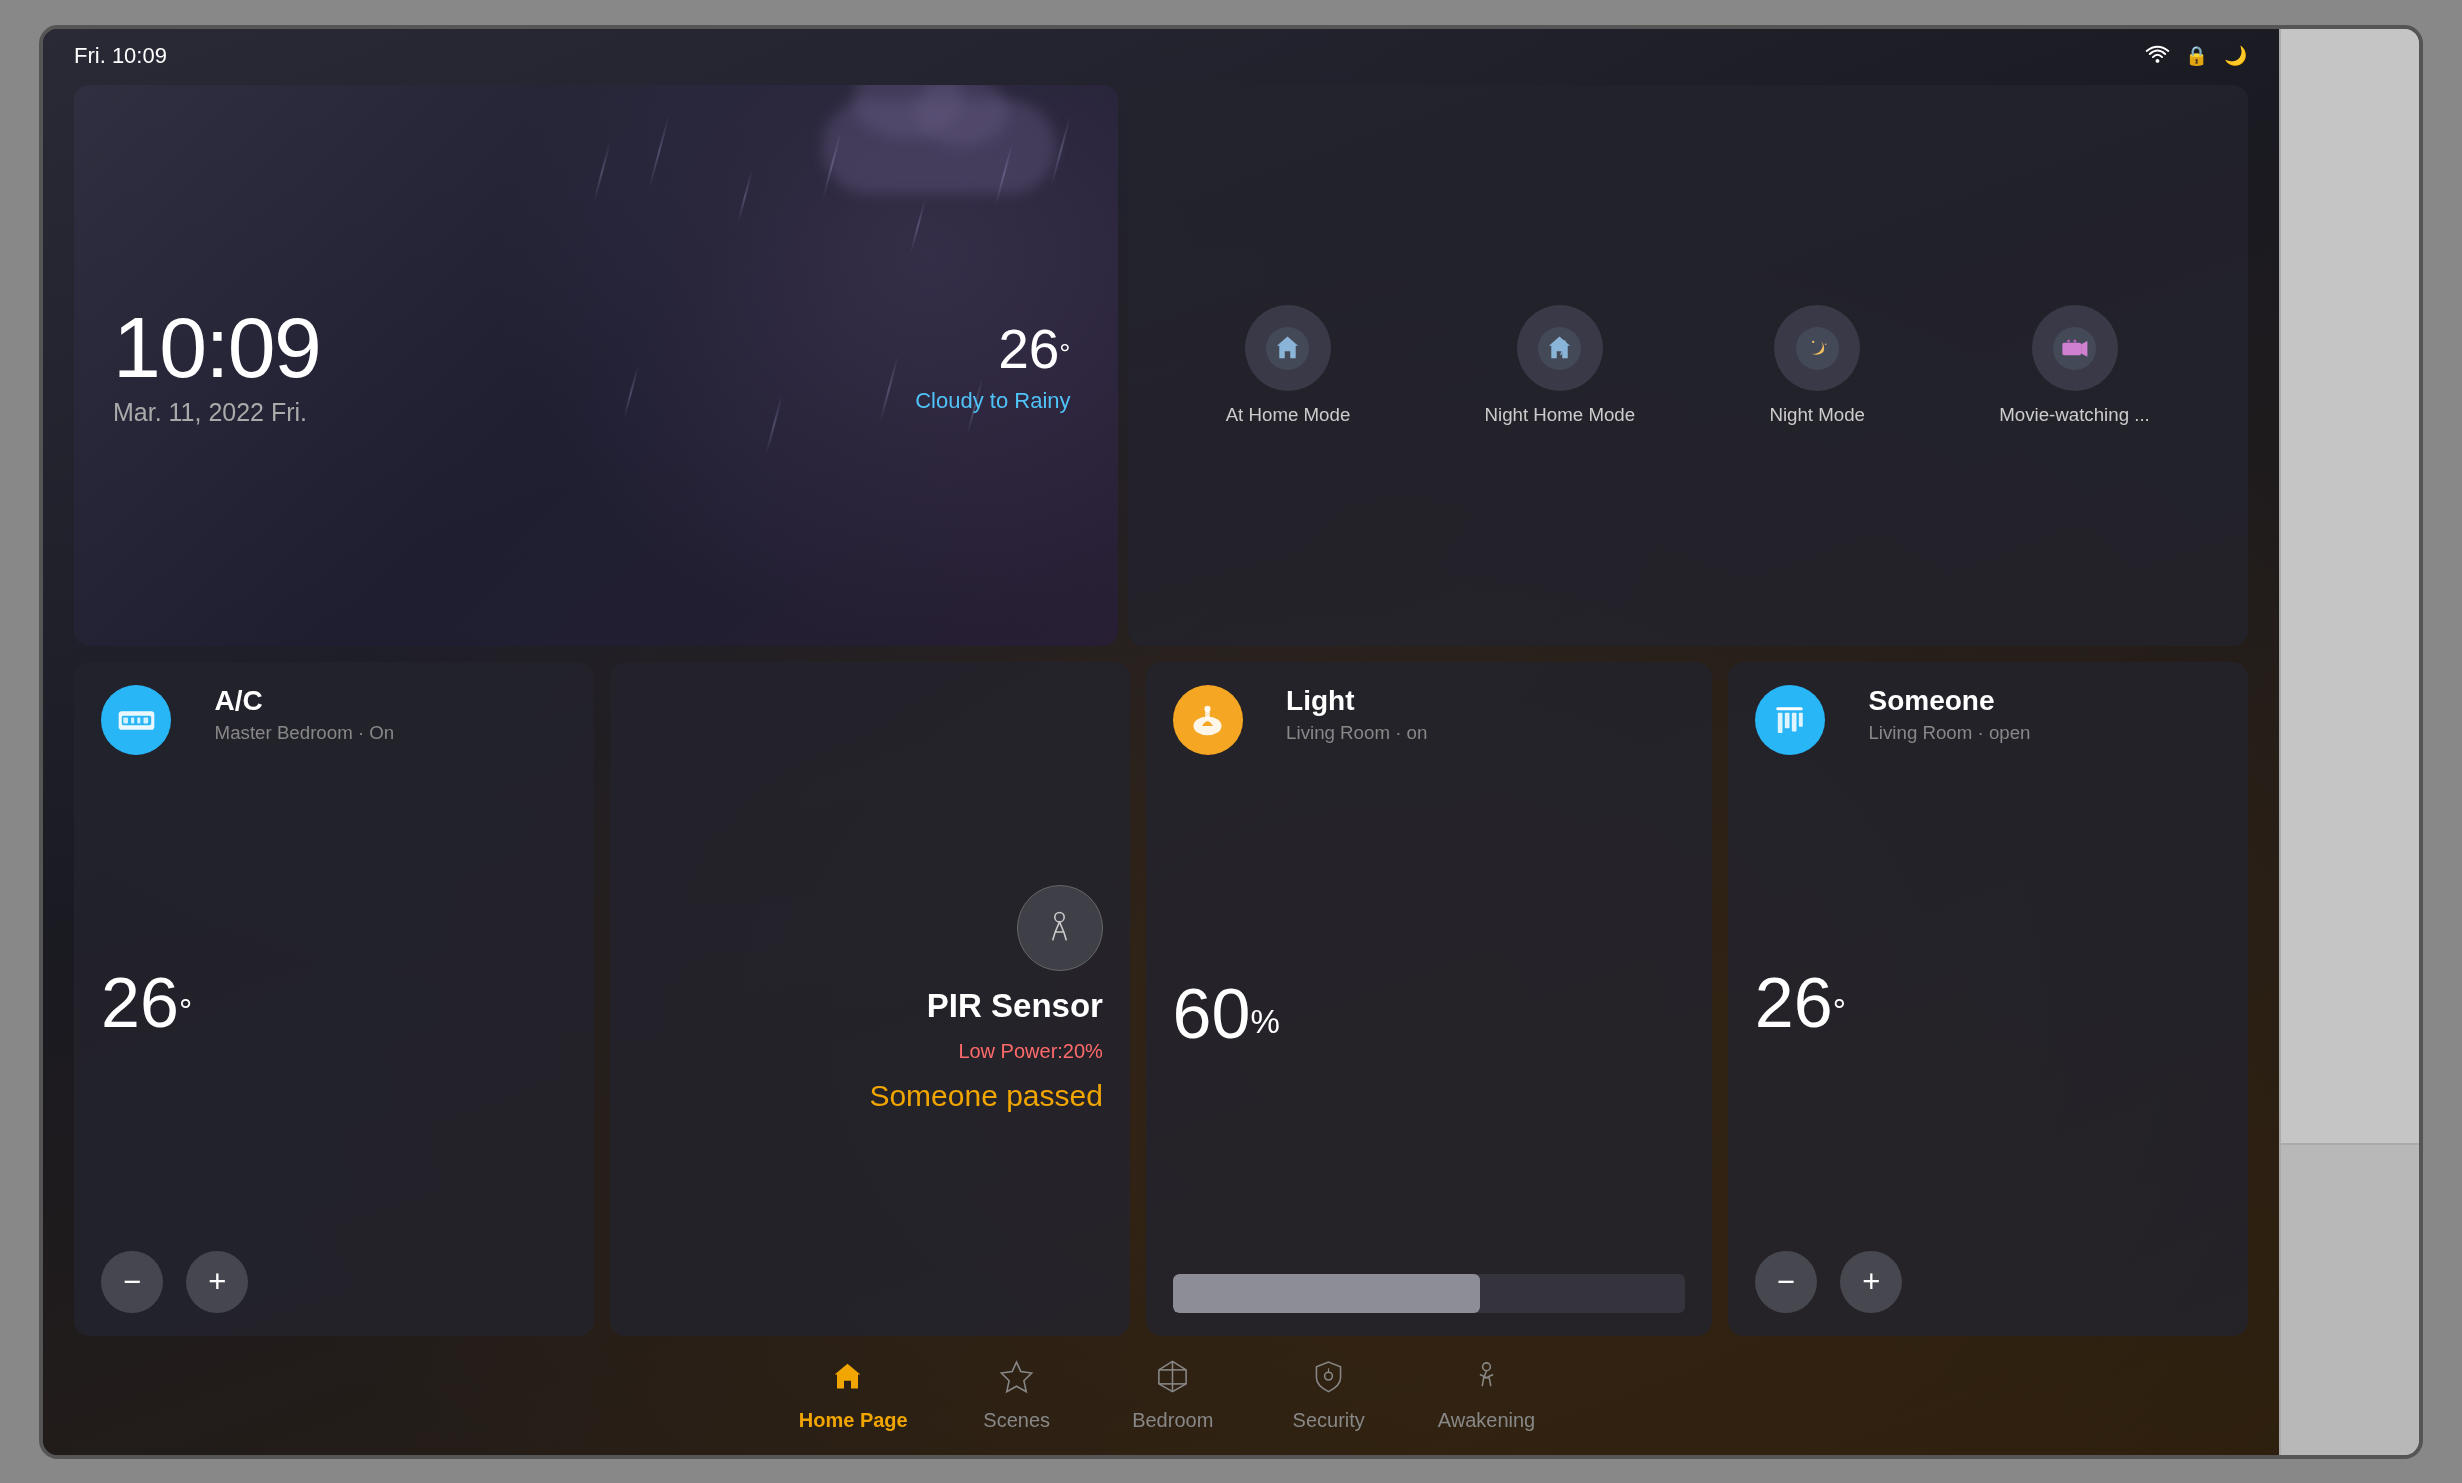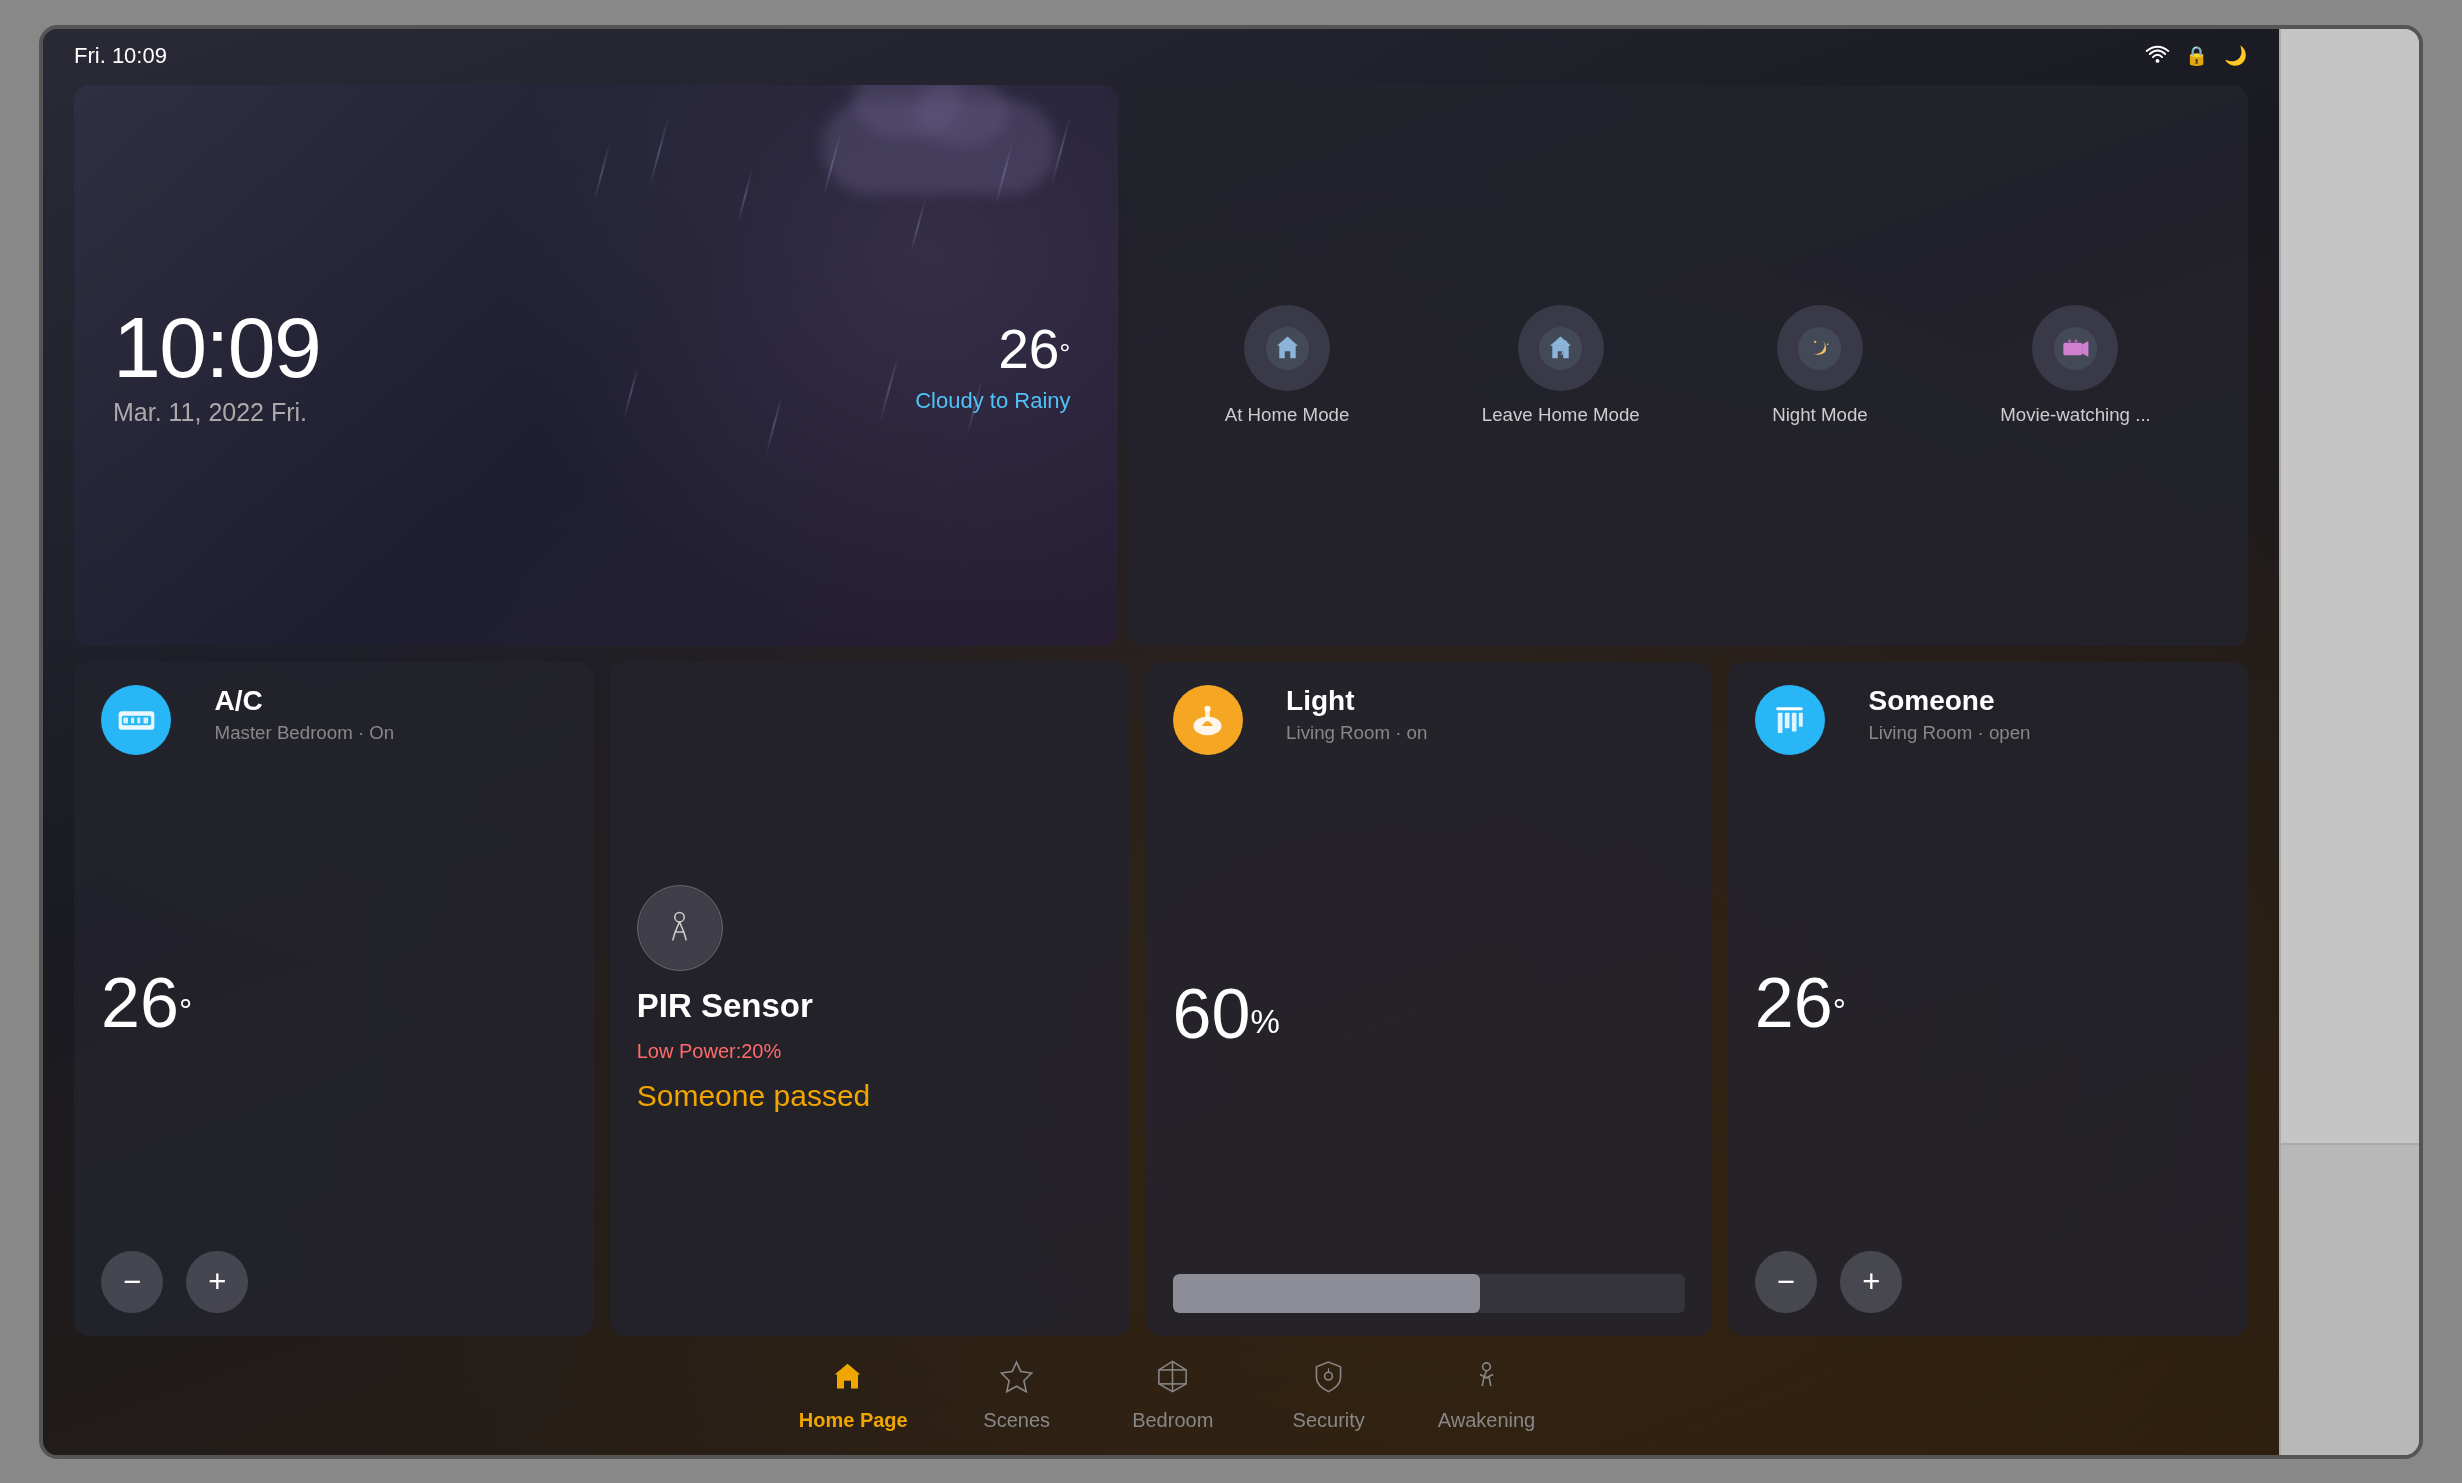--- a/index.html
+++ b/index.html
@@ -271,21 +271,21 @@
     }
 
     
     .pir-card {
       flex: 1;
       background: rgba(35,35,45,0.85);
       border-radius: 15.6px;
       padding: 23.4px 27px;
       display: flex;
       flex-direction: column;
-      align-items: flex-start;
+      align-items: flex-end;
       justify-content: center;
       gap: 15.6px;
     }
 
     .pir-icon-circle {
       width: 86px;
       height: 86px;
       border-radius: 50%;
       background: rgba(70,70,80,0.8);
       display: flex;
@@ -509,21 +509,21 @@
           <div class="scene-item">
             <div class="scene-icon-circle scene-leave-home">
               <svg width="43" height="43" viewBox="0 0 55 55" fill="none">
                 <circle cx="27.5" cy="27.5" r="27.5" fill="rgba(70,75,90,0.9)"></circle>
                 <path d="M27.5 12 L14 24 L17 24 L17 40 L24 40 L24 31 L31 31 L31 40 L38 40 L38 24 L41 24 Z" fill="#8ab4d8"></path>
 
                 <circle cx="33" cy="20" r="3" fill="#8ab4d8"></circle>
                 <path d="M33 23 L31 30 L35 30 M31 30 L29 36 M35 30 L37 36" stroke="#8ab4d8" stroke-width="1.5" fill="none"></path>
               </svg>
             </div>
-            <span class="scene-label">Leave Home Mode</span>
+            <span class="scene-label">Night Home Mode</span>
           </div>
 
           <div class="scene-item">
             <div class="scene-icon-circle scene-night">
               <svg width="43" height="43" viewBox="0 0 55 55" fill="none">
                 <circle cx="27.5" cy="27.5" r="27.5" fill="rgba(70,75,90,0.9)"></circle>
 
                 <path d="M32 18 Q38 24 35 32 Q28 38 20 34 Q26 36 31 31 Q37 24 32 18 Z" fill="#f0c060"></path>
 
                 <circle cx="22" cy="19" r="1.5" fill="#f0c060"></circle>

